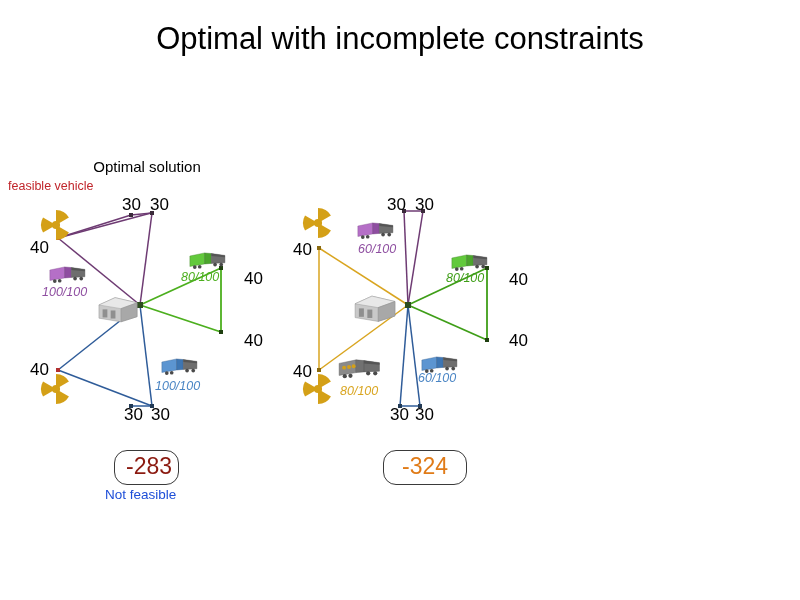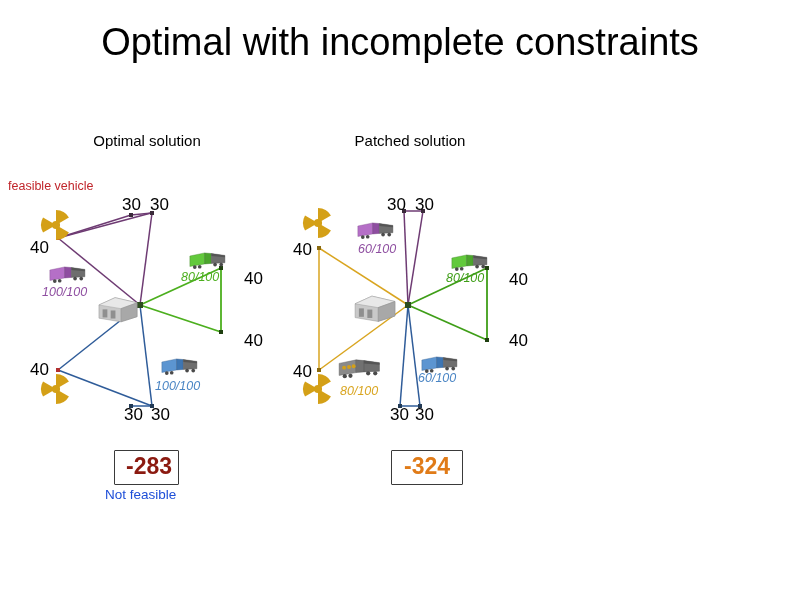--- a/index.html
+++ b/index.html
@@ -20,21 +20,21 @@
     position: absolute;
     inset: 0;
   }
 
   .title {
     position: absolute;
     left: 0;
     top: 22px;
     width: 800px;
     text-align: center;
-    font-size: 38px;
+    font-size: 31px;
     font-weight: 400;
     line-height: 1.1;
     color: #000;
   }
   .subtitle {
     position: absolute;
     left: 0;
     top: 70px;
     width: 800px;
     text-align: center;
@@ -43,20 +43,21 @@
     color: #1a1a1a;
   }
 
   .panel-heading {
     position: absolute;
     text-align: center;
     font-size: 15px;
     line-height: 1.35;
     color: #000;
     width: 260px;
+    margin-top: 26px;
   }
   #heading-left  { left: 17px;  top: 131px; }
   #heading-right { left: 280px; top: 131px; }
 
   .svg-layer {
     position: absolute;
     left: 0;
     top: 0;
     width: 800px;
     height: 600px;
@@ -81,30 +82,29 @@
   .cap-label {
     position: absolute;
     font-size: 12.5px;
     white-space: nowrap;
     font-style: italic;
   }
 
   .score-box {
     position: absolute;
     border: 1.6px solid #3a3a3a;
-    border-radius: 1px;
+    border-radius: 13px;
     background: #ffffff;
     font-size: 23px;
     text-align: center;
     padding: 2px 11px 4px 11px;
     box-sizing: border-box;
-    font-weight: bold;
   }
   #score-left  { left: 114px; top: 450px; width: 65px; color: #8B1A10; }
-  #score-right { left: 391px; top: 450px; width: 72px; color: #E07B18; }
+  #score-right { left: 383px; top: 450px; width: 84px; color: #E07B18; }
 
   .feasible-note {
     position: absolute;
     font-size: 13.5px;
     color: #1d4ed8;
     white-space: nowrap;
   }
   #not-feasible { left: 105px; top: 487px; }
 
   .icon-wrap { position: absolute; }
@@ -113,21 +113,20 @@
 <body>
 
 <div class="slide">
 
   <div class="title">Optimal with incomplete constraints</div>
 
   <div class="panel-heading" id="heading-left">
     <div>Optimal solution</div>
   </div>
   <div class="panel-heading" id="heading-right">
-    <div>Patched solution</div>
   </div>
 
   <div class="note" id="note-left">
     <div>feasible vehicle</div>
   </div>
 
   <svg class="svg-layer" viewBox="0 0 800 600">
 
     <g>
 

